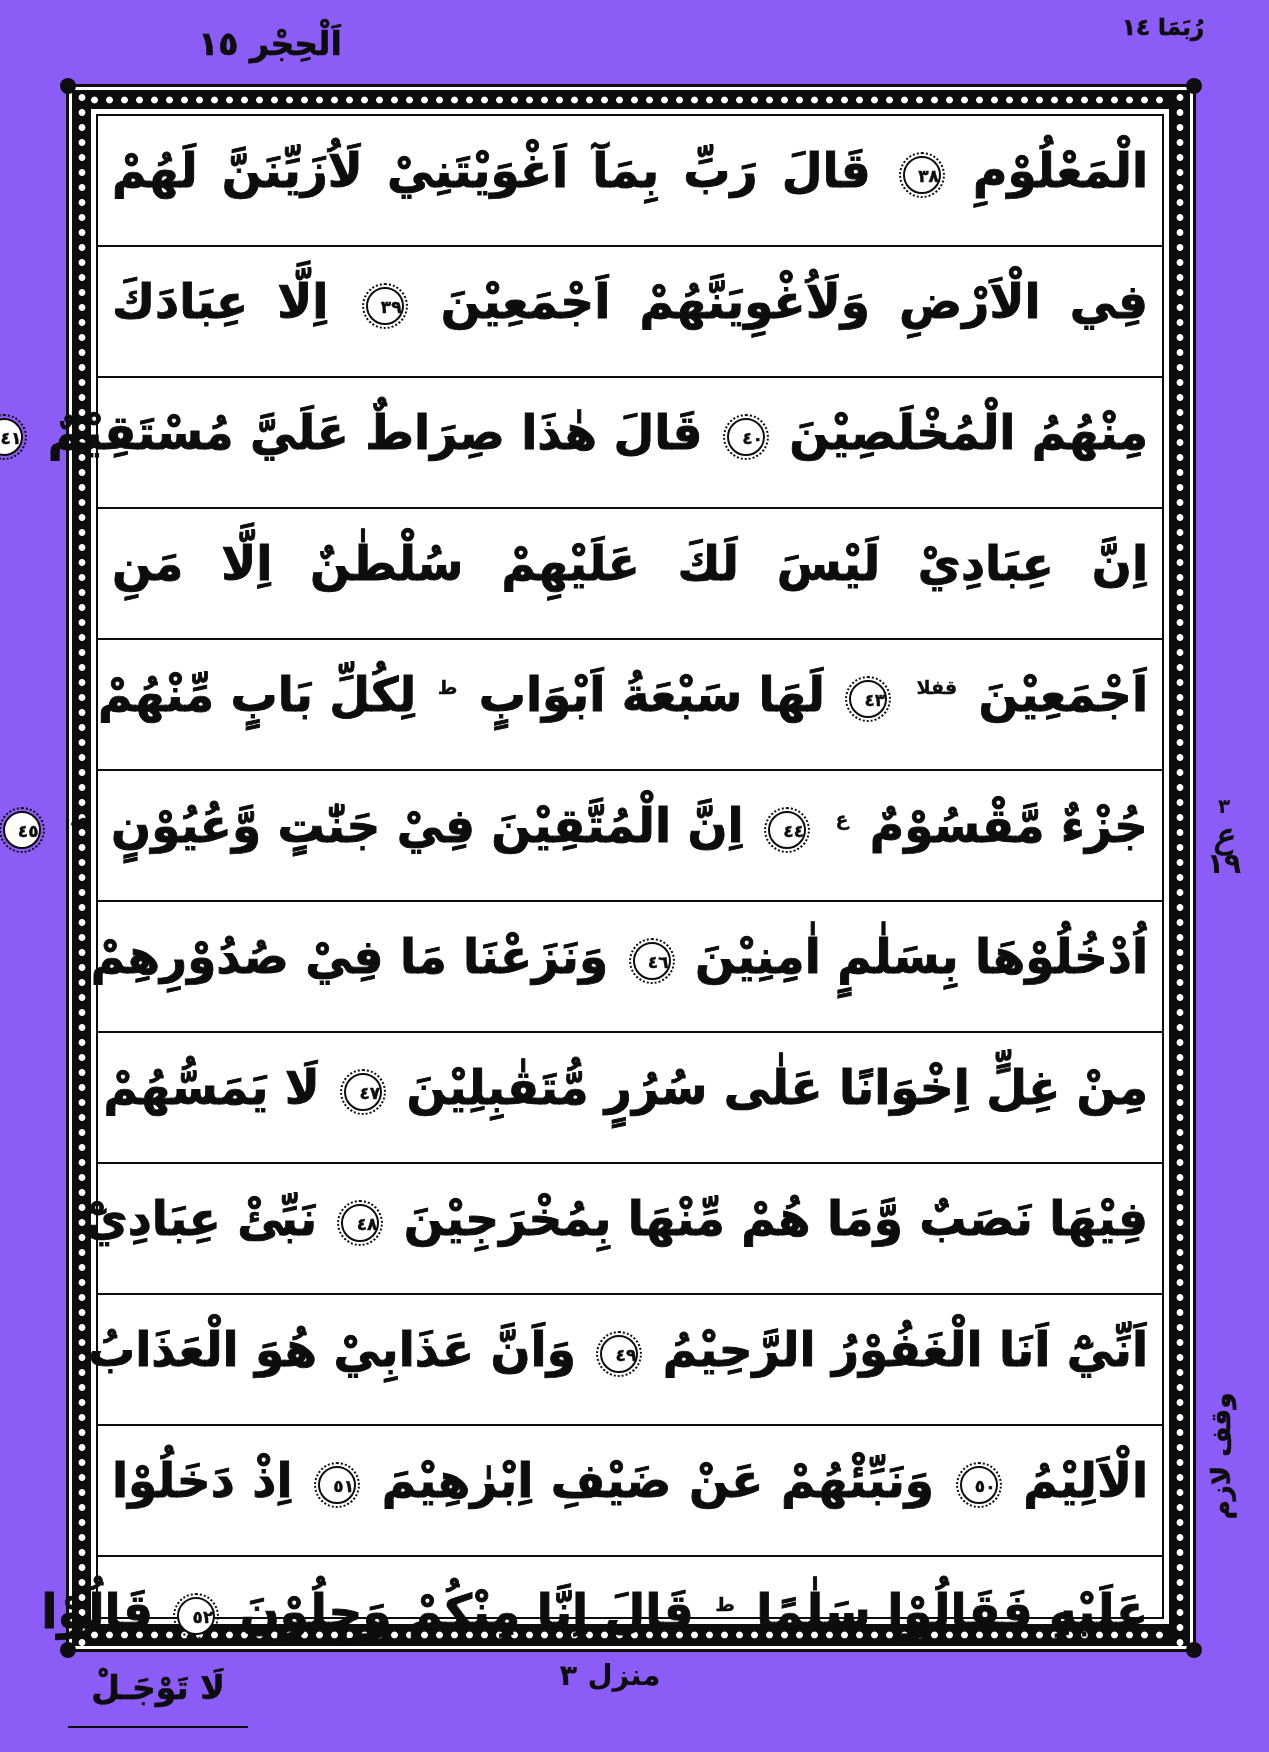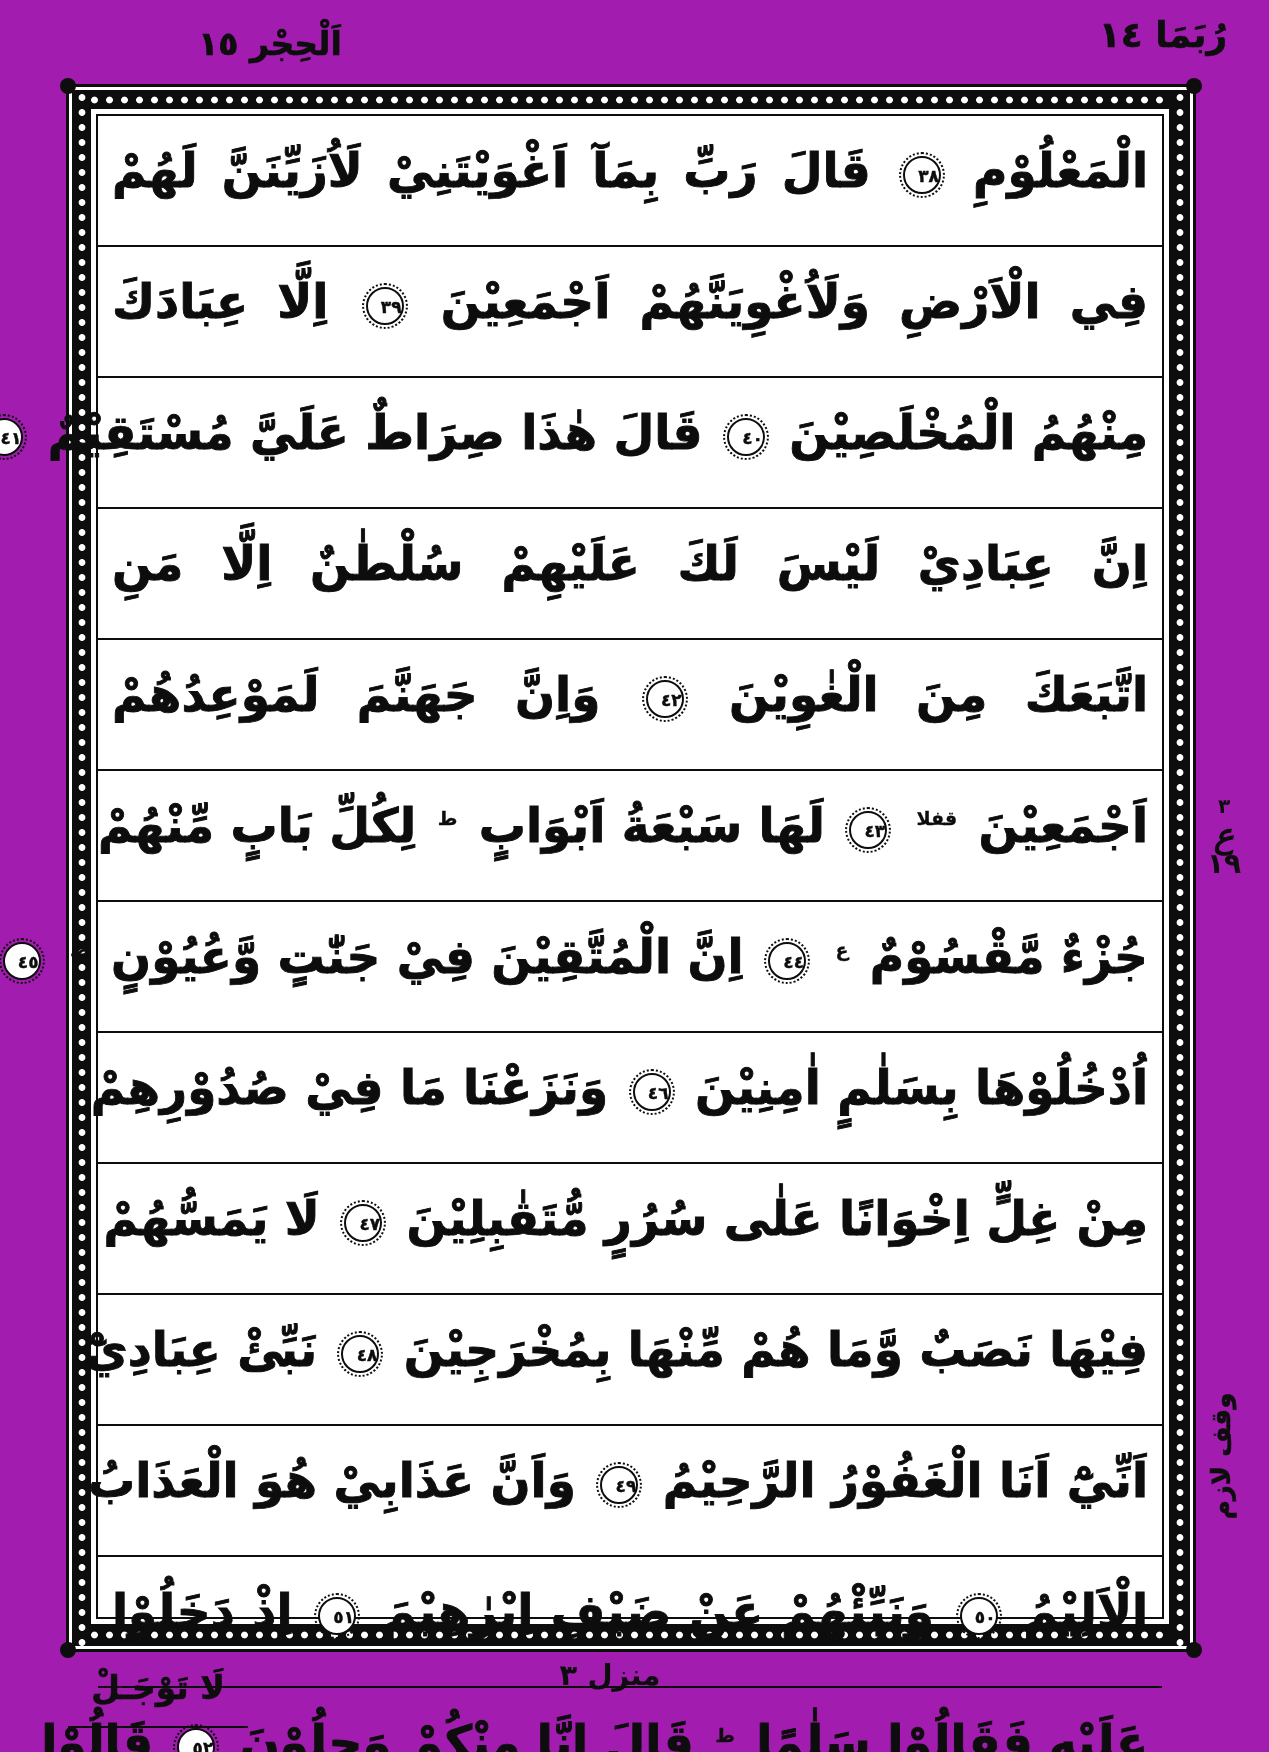--- a/index.html
+++ b/index.html
@@ -1,29 +1,29 @@
 <!DOCTYPE html>
 <html lang="ar"><head>
 <meta charset="utf-8">
 <style>
   html,body{margin:0;padding:0;background:#e8e8e8;}
   .page{
-    position:relative;width:1269px;height:1752px;background:#a21caf;
+    position:relative;width:1269px;height:1752px;background:#8b5cf6;
     font-family:"DejaVu Sans",sans-serif;color:#0d0d0d;overflow:hidden;
     margin:0 auto;
   }
   
   .surah-title{
     position:absolute;left:175px;top:24px;width:190px;height:56px;
     font-size:33px;font-weight:bold;direction:rtl;text-align:center;
     -webkit-text-stroke:0.6px #0d0d0d;
   }
   .juz-title{
     position:absolute;left:1078px;top:14px;width:170px;height:60px;
-    font-size:36px;font-weight:bold;direction:rtl;text-align:center;
+    font-size:23px;font-weight:bold;direction:rtl;text-align:center;
     -webkit-text-stroke:0.6px #0d0d0d;
   }
   
   .frame{
     position:absolute;left:66px;top:84px;width:1130px;height:1568px;
     border:3px solid #0d0d0d;background:#ffffff;box-sizing:border-box;padding-left:36px;
   }
   .orn{position:absolute;background-color:#0d0d0d;}
   .orn-h{
     background-image:radial-gradient(circle,#ffffff 3px,rgba(255,255,255,0) 3.8px);
@@ -109,21 +109,20 @@
     <div class="orn orn-h orn-top"></div>
     <div class="orn orn-h orn-bottom"></div>
     <div class="orn orn-v orn-left"></div>
     <div class="orn orn-v orn-right"></div>
 
     <div class="text-block">
         <div class="line"><span class="ayatext">الْمَعْلُوْمِ</span> <span class="aya">٣٨</span> <span class="ayatext">قَالَ رَبِّ بِمَآ اَغْوَيْتَنِيْ لَاُزَيِّنَنَّ لَهُمْ</span></div>
         <div class="line"><span class="ayatext">فِي الْاَرْضِ وَلَاُغْوِيَنَّهُمْ اَجْمَعِيْنَ</span> <span class="aya">٣٩</span> <span class="ayatext">اِلَّا عِبَادَكَ</span></div>
         <div class="line"><span class="ayatext">مِنْهُمُ الْمُخْلَصِيْنَ</span> <span class="aya">٤٠</span> <span class="ayatext">قَالَ هٰذَا صِرَاطٌ عَلَيَّ مُسْتَقِيْمٌ</span> <span class="aya">٤١</span></div>
         <div class="line"><span class="ayatext">اِنَّ عِبَادِيْ لَيْسَ لَكَ عَلَيْهِمْ سُلْطٰنٌ اِلَّا مَنِ</span></div>
-        <div class="line"><span class="ayatext">اتَّبَعَكَ مِنَ الْغٰوِيْنَ</span> <span class="aya">٤٢</span> <span class="ayatext">وَاِنَّ جَهَنَّمَ لَمَوْعِدُهُمْ</span></div>
         <div class="line"><span class="ayatext">اَجْمَعِيْنَ</span> <span class="waqf">قفلا</span> <span class="aya">٤٣</span> <span class="ayatext">لَهَا سَبْعَةُ اَبْوَابٍ</span> <span class="waqf">ط</span> <span class="ayatext">لِكُلِّ بَابٍ مِّنْهُمْ</span></div>
         <div class="line"><span class="ayatext">جُزْءٌ مَّقْسُوْمٌ</span> <span class="waqf">ع</span> <span class="aya">٤٤</span> <span class="ayatext">اِنَّ الْمُتَّقِيْنَ فِيْ جَنّٰتٍ وَّعُيُوْنٍ</span> <span class="waqf">ط</span> <span class="aya">٤٥</span></div>
         <div class="line"><span class="ayatext">اُدْخُلُوْهَا بِسَلٰمٍ اٰمِنِيْنَ</span> <span class="aya">٤٦</span> <span class="ayatext">وَنَزَعْنَا مَا فِيْ صُدُوْرِهِمْ</span></div>
         <div class="line"><span class="ayatext">مِنْ غِلٍّ اِخْوَانًا عَلٰى سُرُرٍ مُّتَقٰبِلِيْنَ</span> <span class="aya">٤٧</span> <span class="ayatext">لَا يَمَسُّهُمْ</span></div>
         <div class="line"><span class="ayatext">فِيْهَا نَصَبٌ وَّمَا هُمْ مِّنْهَا بِمُخْرَجِيْنَ</span> <span class="aya">٤٨</span> <span class="ayatext">نَبِّئْ عِبَادِيْٓ</span></div>
         <div class="line"><span class="ayatext">اَنِّيْٓ اَنَا الْغَفُوْرُ الرَّحِيْمُ</span> <span class="aya">٤٩</span> <span class="ayatext">وَاَنَّ عَذَابِيْ هُوَ الْعَذَابُ</span></div>
         <div class="line"><span class="ayatext">الْاَلِيْمُ</span> <span class="aya">٥٠</span> <span class="ayatext">وَنَبِّئْهُمْ عَنْ ضَيْفِ اِبْرٰهِيْمَ</span> <span class="aya">٥١</span> <span class="ayatext">اِذْ دَخَلُوْا</span></div>
         <div class="line"><span class="ayatext">عَلَيْهِ فَقَالُوْا سَلٰمًا</span> <span class="waqf">ط</span> <span class="ayatext">قَالَ اِنَّا مِنْكُمْ وَجِلُوْنَ</span> <span class="aya">٥٢</span> <span class="ayatext">قَالُوْا</span></div>
       </div>
   </div>

